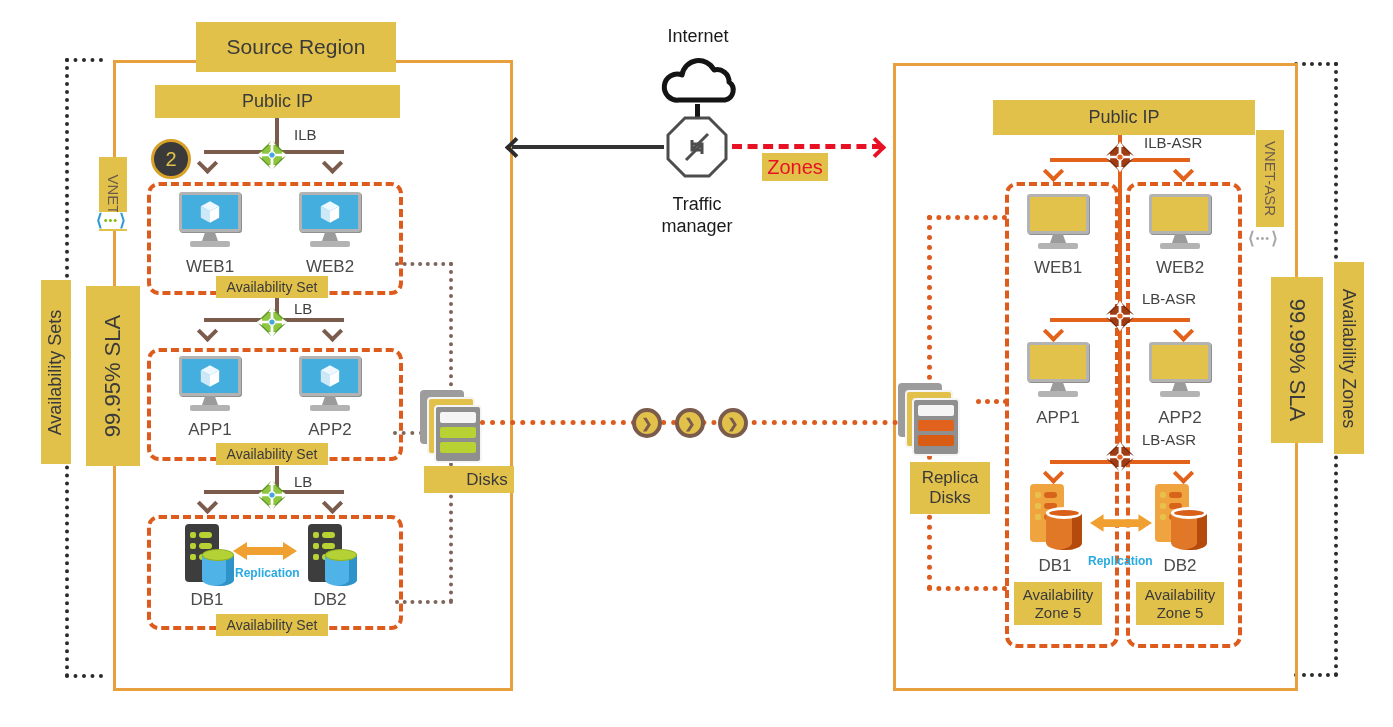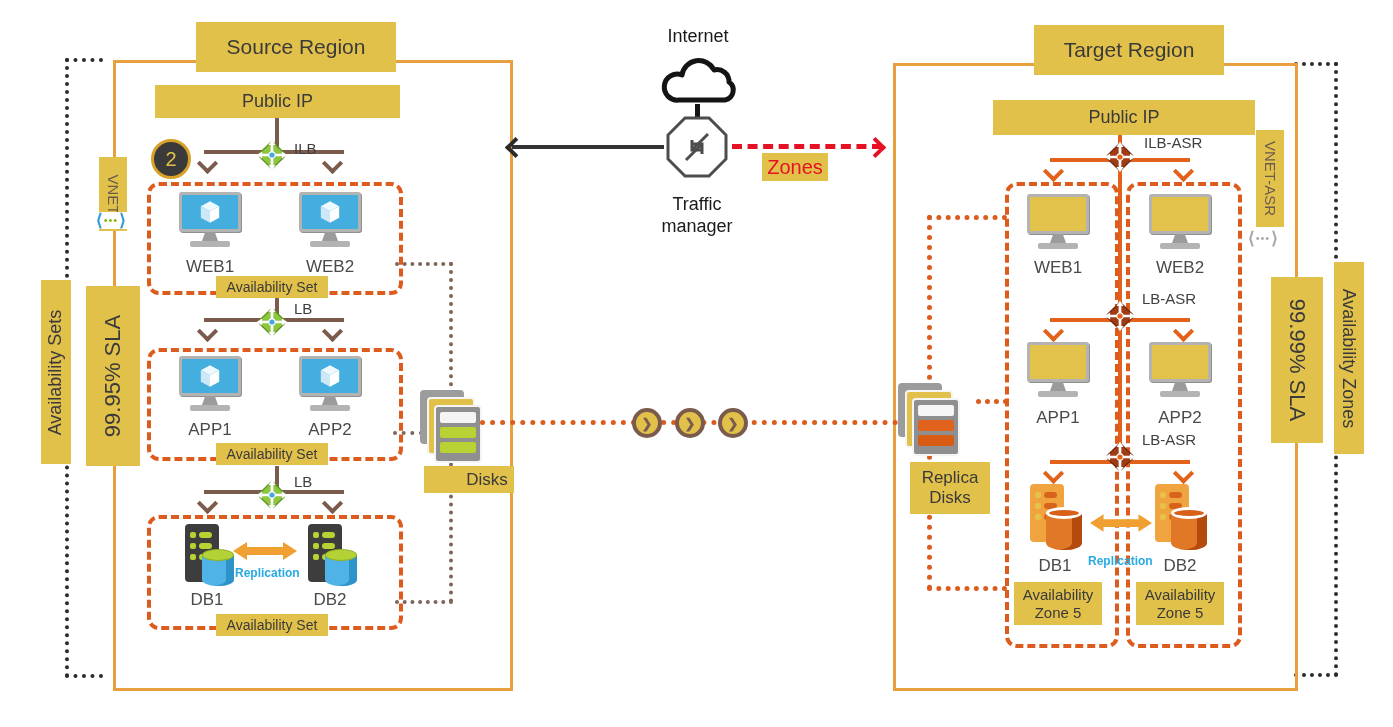--- a/index.html
+++ b/index.html
@@ -208,21 +208,21 @@
       <polygon points="0,11 14,2 14,7 50,7 50,2 64,11 50,20 50,15 14,15 14,20" fill="#f0a030"></polygon>
     </svg>
   <div class="small-lbl cyan" style="left:235px;top:566px;font-size:12px;">Replication</div>
 
   <svg class="abs" style="left:254px;top:137px;" width="36" height="36" viewBox="0 0 40 40">
       <rect x="9" y="9" width="22" height="22" rx="3" transform="rotate(45 20 20)" fill="#8dc63f" stroke="#5f9421" stroke-width="1.5"></rect>
       <path d="M20 7 V33 M7 20 H33" stroke="#fff" stroke-width="3"></path>
       <path d="M20 3 l4 6 h-8 z M20 37 l4 -6 h-8 z M3 20 l6 -4 v8 z M37 20 l-6 -4 v8 z" fill="#fff"></path>
       <circle cx="20" cy="20" r="3.5" fill="#45a7e0" stroke="#fff" stroke-width="1.2"></circle>
     </svg>
-  <div class="small-lbl" style="left:294px;top:140px;">ILB</div>
+  <div class="small-lbl" style="left:294px;top:126px;">ILB</div>
 
   <svg class="abs" style="left:254px;top:304px;" width="36" height="36" viewBox="0 0 40 40">
       <rect x="9" y="9" width="22" height="22" rx="3" transform="rotate(45 20 20)" fill="#8dc63f" stroke="#5f9421" stroke-width="1.5"></rect>
       <path d="M20 7 V33 M7 20 H33" stroke="#fff" stroke-width="3"></path>
       <path d="M20 3 l4 6 h-8 z M20 37 l4 -6 h-8 z M3 20 l6 -4 v8 z M37 20 l-6 -4 v8 z" fill="#fff"></path>
       <circle cx="20" cy="20" r="3.5" fill="#45a7e0" stroke="#fff" stroke-width="1.2"></circle>
     </svg>
   <div class="small-lbl" style="left:294px;top:300px;">LB</div>
 
   <svg class="abs" style="left:254px;top:477px;" width="36" height="36" viewBox="0 0 40 40">
@@ -423,21 +423,20 @@
     <div class="b1"></div>
       <div class="b2"></div>
     <div class="front">
         <div class="bar bar-w"></div>
         <div class="bar bar-o1"></div>
         <div class="bar bar-o2"></div>
       </div>
   </div>
   <div class="tag" style="left:894px;top:462px;width:80px;height:52px;font-size:17px;margin-left:16px;">Replica Disks</div>
 
-  <div class="tag" style="left:1034px;top:25px;width:190px;height:50px;font-size:21px;">Target Region</div>
   <div class="tag" style="left:993px;top:100px;width:262px;height:35px;font-size:18px;">Public IP</div>
   <div class="tag" style="left:1014px;top:582px;width:88px;height:43px;font-size:15px;">Availability Zone 5</div>
   <div class="tag" style="left:1136px;top:582px;width:88px;height:43px;font-size:15px;">Availability Zone 5</div>
 
   <div class="vtag rot-cw" style="left:1256px;top:130px;width:28px;height:97px;">
       <span style="font-size:15px;color:#6b5b4c;">VNET-ASR</span>
     </div>
   <div class="vnet-ic" style="left:1246px;top:230px;">
     <span class="br" style="color:#a8a8a8;">⟨</span>
     <span style="color:#a8a8a8;font-size:11px;letter-spacing:1px;">•••</span>

